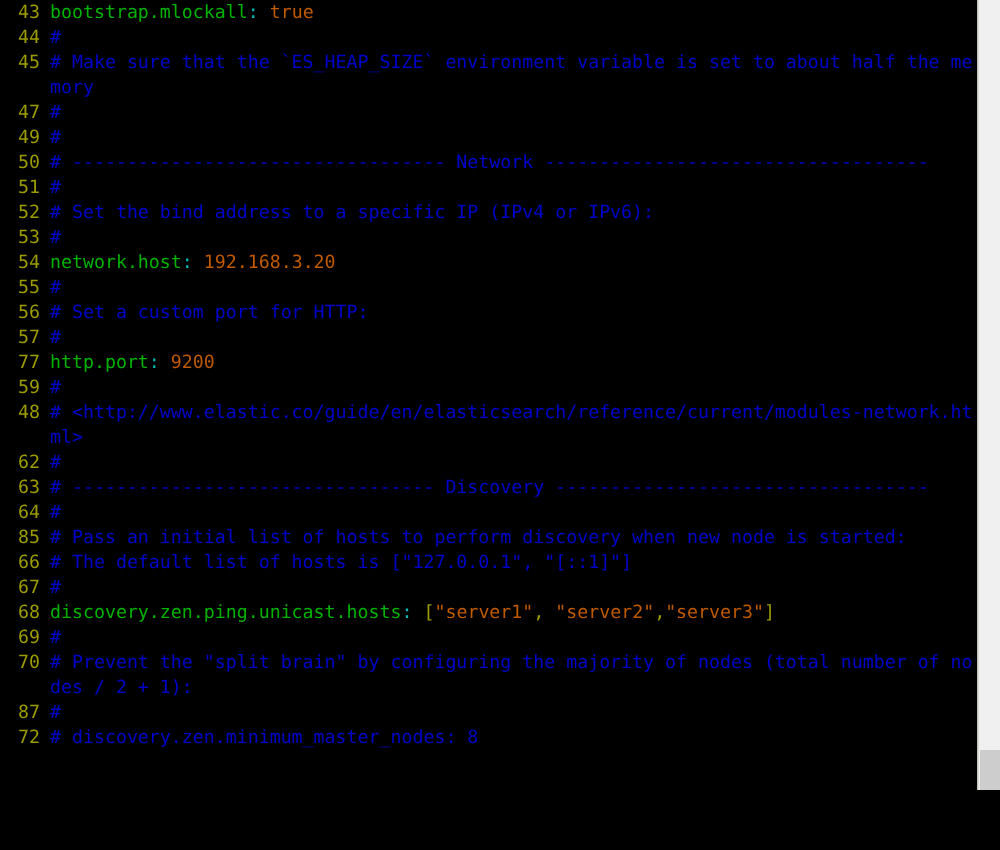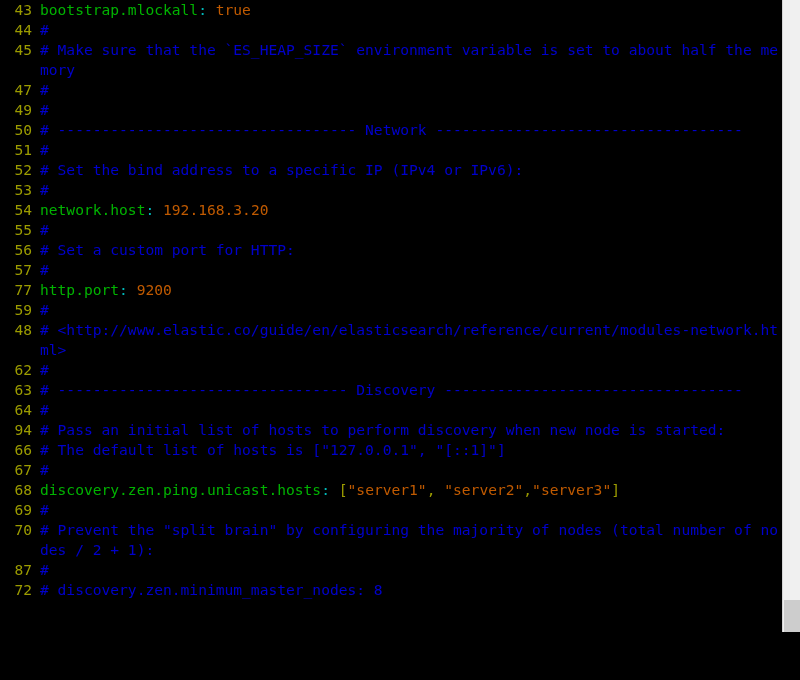--- a/index.html
+++ b/index.html
@@ -108,21 +108,21 @@
       <div class="line"><span class="lnum">54</span><span class="ltext"><span class="k">network.host</span><span class="op">:</span><span class="pl"> </span><span class="v">192.168.3.20</span></span></div>
       <div class="line"><span class="lnum">55</span><span class="ltext"><span class="c">#</span></span></div>
       <div class="line"><span class="lnum">56</span><span class="ltext"><span class="c"># Set a custom port for HTTP:</span></span></div>
       <div class="line"><span class="lnum">57</span><span class="ltext"><span class="c">#</span></span></div>
       <div class="line"><span class="lnum">77</span><span class="ltext"><span class="k">http.port</span><span class="op">:</span><span class="pl"> </span><span class="v">9200</span></span></div>
       <div class="line"><span class="lnum">59</span><span class="ltext"><span class="c">#</span></span></div>
       <div class="line"><span class="lnum">48</span><span class="ltext"><span class="c"># &lt;http://www.elastic.co/guide/en/elasticsearch/reference/current/modules-network.html&gt;</span></span></div>
       <div class="line"><span class="lnum">62</span><span class="ltext"><span class="c">#</span></span></div>
       <div class="line"><span class="lnum">63</span><span class="ltext"><span class="c"># --------------------------------- Discovery ----------------------------------</span></span></div>
       <div class="line"><span class="lnum">64</span><span class="ltext"><span class="c">#</span></span></div>
-      <div class="line"><span class="lnum">94</span><span class="ltext"><span class="c"># Pass an initial list of hosts to perform discovery when new node is started:</span></span></div>
+      <div class="line"><span class="lnum">85</span><span class="ltext"><span class="c"># Pass an initial list of hosts to perform discovery when new node is started:</span></span></div>
       <div class="line"><span class="lnum">66</span><span class="ltext"><span class="c"># The default list of hosts is ["127.0.0.1", "[::1]"]</span></span></div>
       <div class="line"><span class="lnum">67</span><span class="ltext"><span class="c">#</span></span></div>
       <div class="line"><span class="lnum">68</span><span class="ltext"><span class="k">discovery.zen.ping.unicast.hosts</span><span class="op">:</span><span class="pl"> </span><span class="br">[</span><span class="str">"server1"</span><span class="br">,</span><span class="pl"> </span><span class="str">"server2"</span><span class="br">,</span><span class="str">"server3"</span><span class="br">]</span></span></div>
       <div class="line"><span class="lnum">69</span><span class="ltext"><span class="c">#</span></span></div>
       <div class="line"><span class="lnum">70</span><span class="ltext"><span class="c"># Prevent the "split brain" by configuring the majority of nodes (total number of nodes / 2 + 1):</span></span></div>
       <div class="line"><span class="lnum">87</span><span class="ltext"><span class="c">#</span></span></div>
       <div class="line"><span class="lnum">72</span><span class="ltext"><span class="c"># discovery.zen.minimum_master_nodes: 8</span></span></div>
     </div>
 
   <div id="scrollbar" style="background: rgb(240, 240, 240);">

